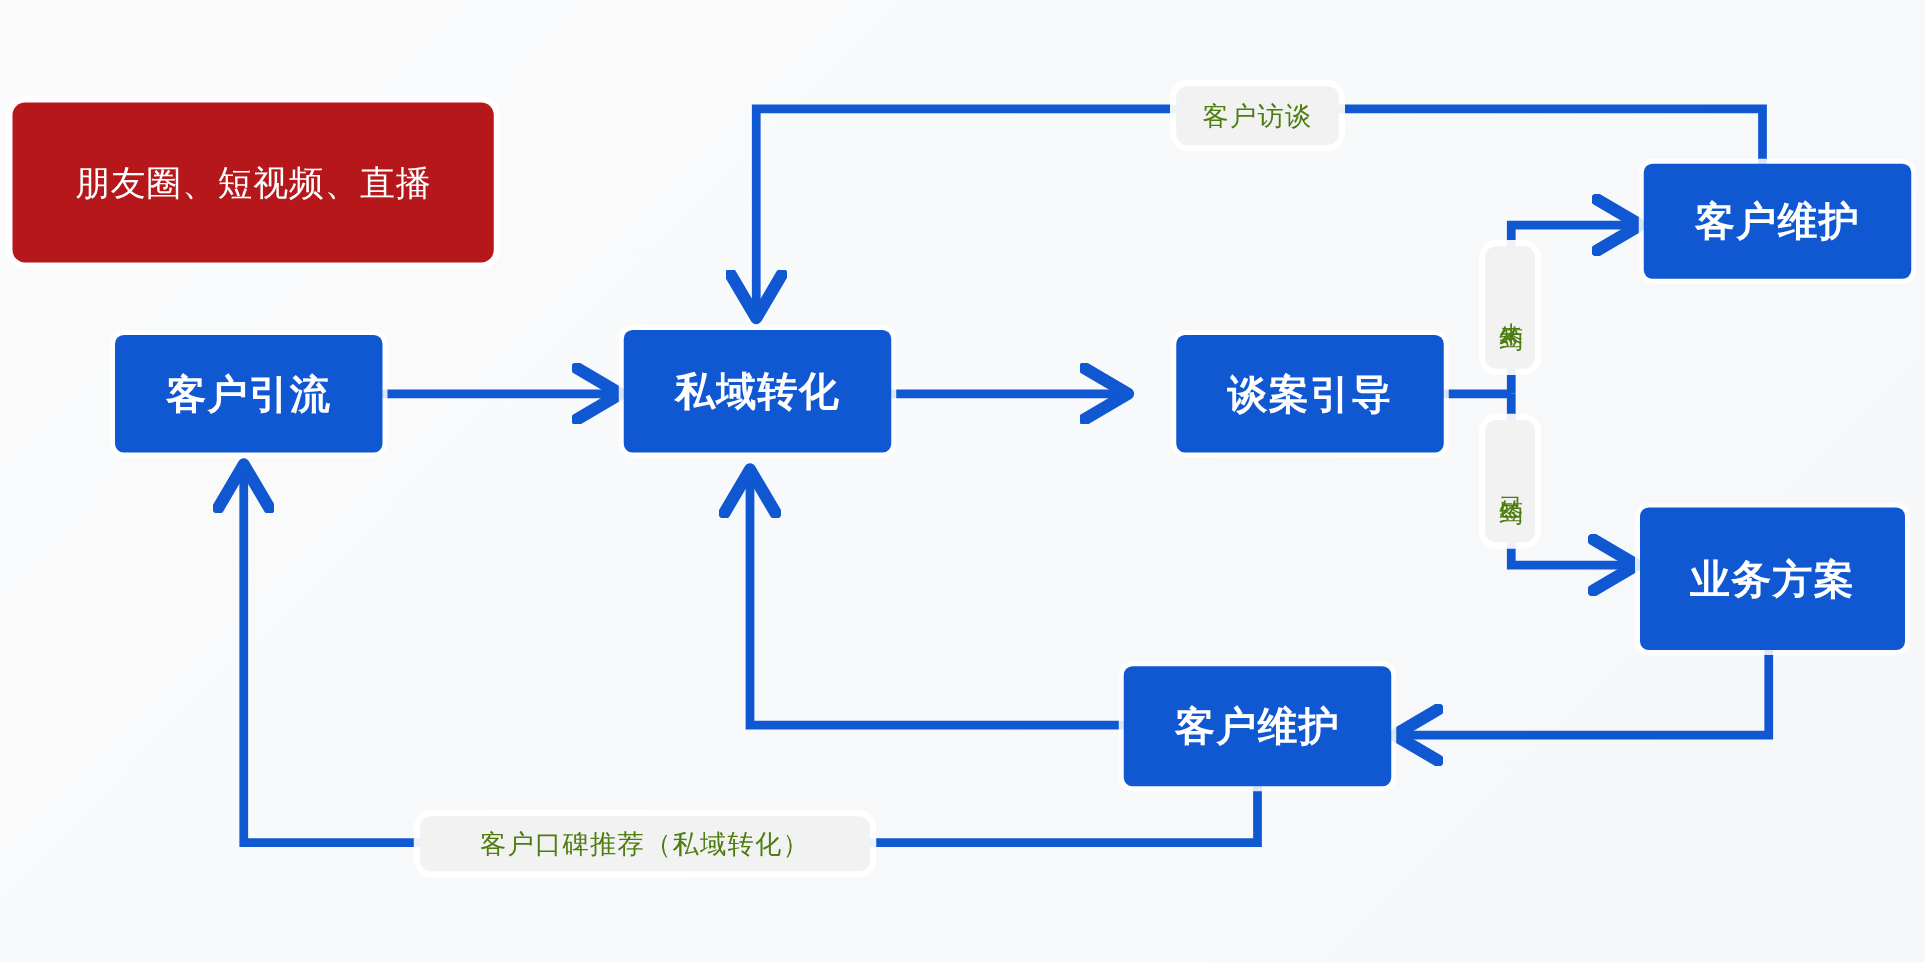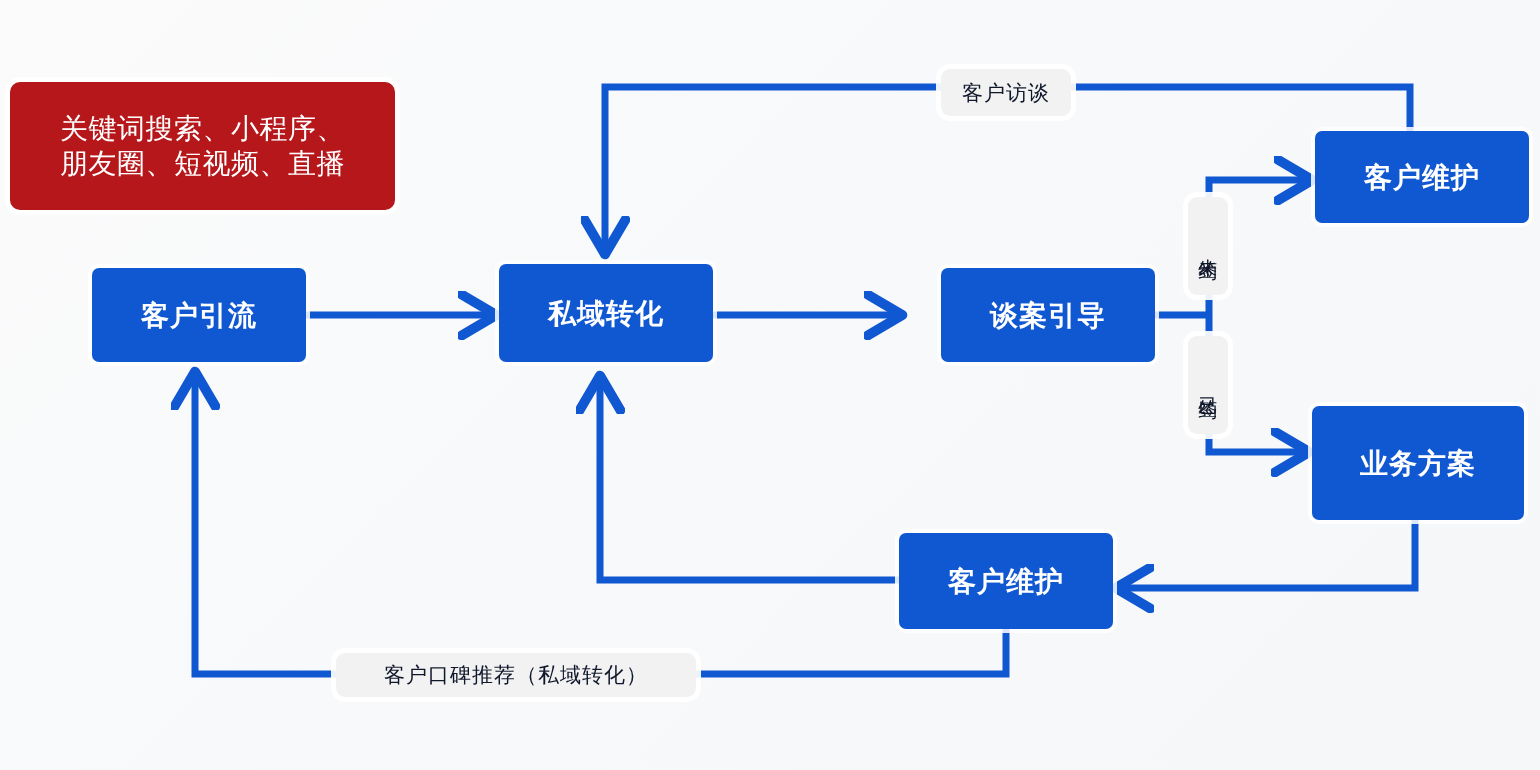--- a/index.html
+++ b/index.html
@@ -30,39 +30,39 @@
     border-radius: 7px;
     color: #ffffff;
     font-weight: bold;
     letter-spacing: 1px;
     text-align: center;
     line-height: 1.25;
     z-index: 3;
   }
   .node.process {
     background: #1057d2;
-    font-size: 28px;
+    font-size: 32px;
     box-shadow: 0 0 0 4px rgba(255,255,255,0.85);
   }
   .node.source {
     background: #b5171a;
     font-size: 28px;
     font-weight: normal;
     letter-spacing: 0.5px;
     border-radius: 10px;
     padding: 0 16px;
     box-shadow: 0 0 0 5px rgba(255,255,255,0.9);
   }
   .edge-label {
     position: absolute;
     display: flex;
     align-items: center;
     justify-content: center;
     background: #f2f2f3;
-    color: #0f172a;
+    color: #4d7c0f;
     border-radius: 9px;
     font-size: 21px;
     letter-spacing: 1px;
     z-index: 4;
     box-shadow: 0 0 0 5px rgba(255,255,255,0.92);
     text-align: center;
   }
   .edge-label.vertical {
     writing-mode: vertical-rl;
     font-size: 19px;
@@ -100,21 +100,20 @@
       <path d="M 1415 497 L 1415 588 L 1125 588" marker-end="url(#arrow)"></path>
 
       <path d="M 899 580 L 600 580 L 600 385" marker-end="url(#arrow)"></path>
 
       <path d="M 1006 629 L 1006 674 L 195 674 L 195 381" marker-end="url(#arrow)"></path>
     </g>
   </svg>
 
   <div class="node source" style="left:10px; top:82px; width:385px; height:128px;">
     <div>
-      <div>关键词搜索、小程序、</div>
       <div>朋友圈、短视频、直播</div>
     </div>
   </div>
 
   <div class="node process" style="left:92px; top:268px; width:214px; height:94px;">客户引流</div>
 
   <div class="node process" style="left:499px; top:264px; width:214px; height:98px;">私域转化</div>
 
   <div class="node process" style="left:905px; top:268px; width:214px; height:94px;margin-left:36px;">谈案引导</div>
 

